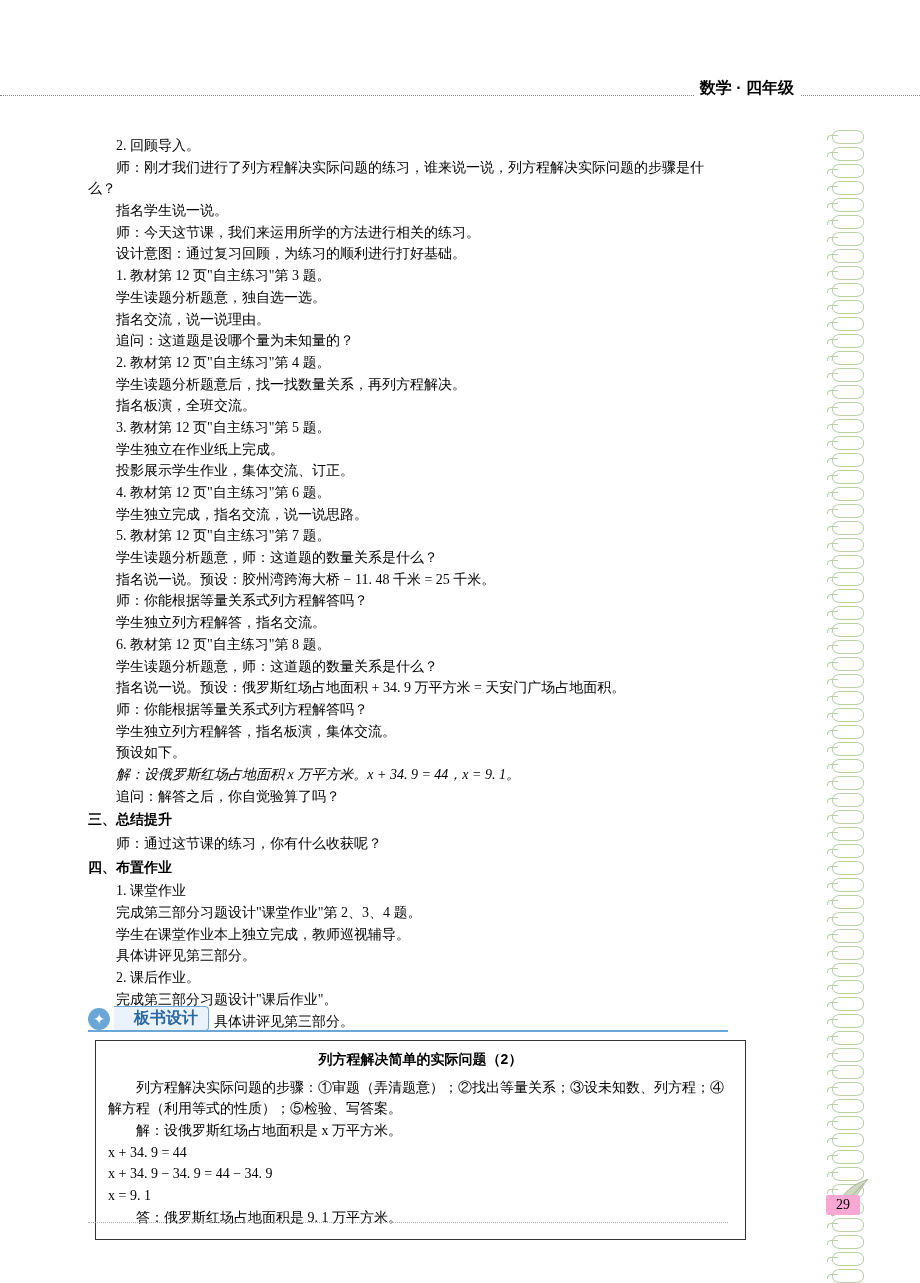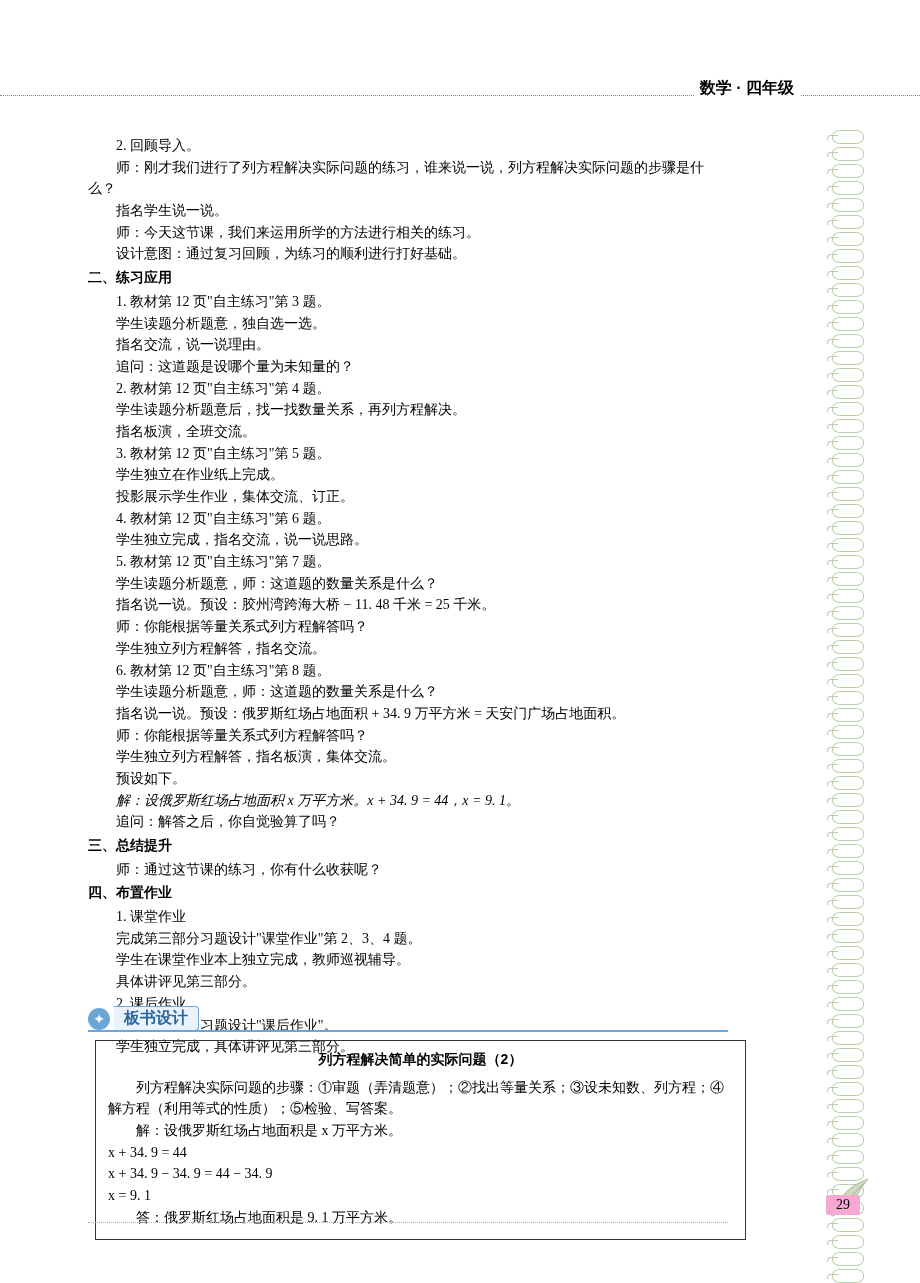--- a/index.html
+++ b/index.html
@@ -64,21 +64,21 @@
     color: #fff; font-size: 14px; font-family: "SimHei", sans-serif;
     margin-right: 4px;
   }
   .bb-text {
     font-family: "SimHei", "黑体", sans-serif;
     font-size: 16px;
     font-weight: bold;
     color: #2a66a0;
     border: 1px solid #6aa6d6;
     border-left: none;
-    padding: 1px 10px 1px 10px;
+    padding: 1px 10px 1px 20px;
     border-radius: 0 4px 4px 0;
     background: #eaf3fb;
   }
   .bb-underline {
     position: absolute;
     left: 88px;
     top: 1030px;
     width: 640px;
     height: 2px;
     background: #6aa6d6;
@@ -160,21 +160,20 @@
   <div class="hdr-line"></div>
   <div class="hdr-title">数学 · 四年级</div>
 
   <div class="content">
     <p class="p indent1">2. 回顾导入。</p>
     <p class="p" style="text-indent:2em">师：刚才我们进行了列方程解决实际问题的练习，谁来说一说，列方程解决实际问题的步骤是什么？</p>
     <p class="p indent1">指名学生说一说。</p>
     <p class="p indent1">师：今天这节课，我们来运用所学的方法进行相关的练习。</p>
     <p class="p indent1">设计意图：通过复习回顾，为练习的顺利进行打好基础。</p>
 
-    <p class="p sec-head">二、练习应用</p>
     <p class="p indent1">1. 教材第 12 页"自主练习"第 3 题。</p>
     <p class="p indent1">学生读题分析题意，独自选一选。</p>
     <p class="p indent1">指名交流，说一说理由。</p>
     <p class="p indent1">追问：这道题是设哪个量为未知量的？</p>
     <p class="p indent1">2. 教材第 12 页"自主练习"第 4 题。</p>
     <p class="p indent1">学生读题分析题意后，找一找数量关系，再列方程解决。</p>
     <p class="p indent1">指名板演，全班交流。</p>
     <p class="p indent1">3. 教材第 12 页"自主练习"第 5 题。</p>
     <p class="p indent1">学生独立在作业纸上完成。</p>
     <p class="p indent1">投影展示学生作业，集体交流、订正。</p>

